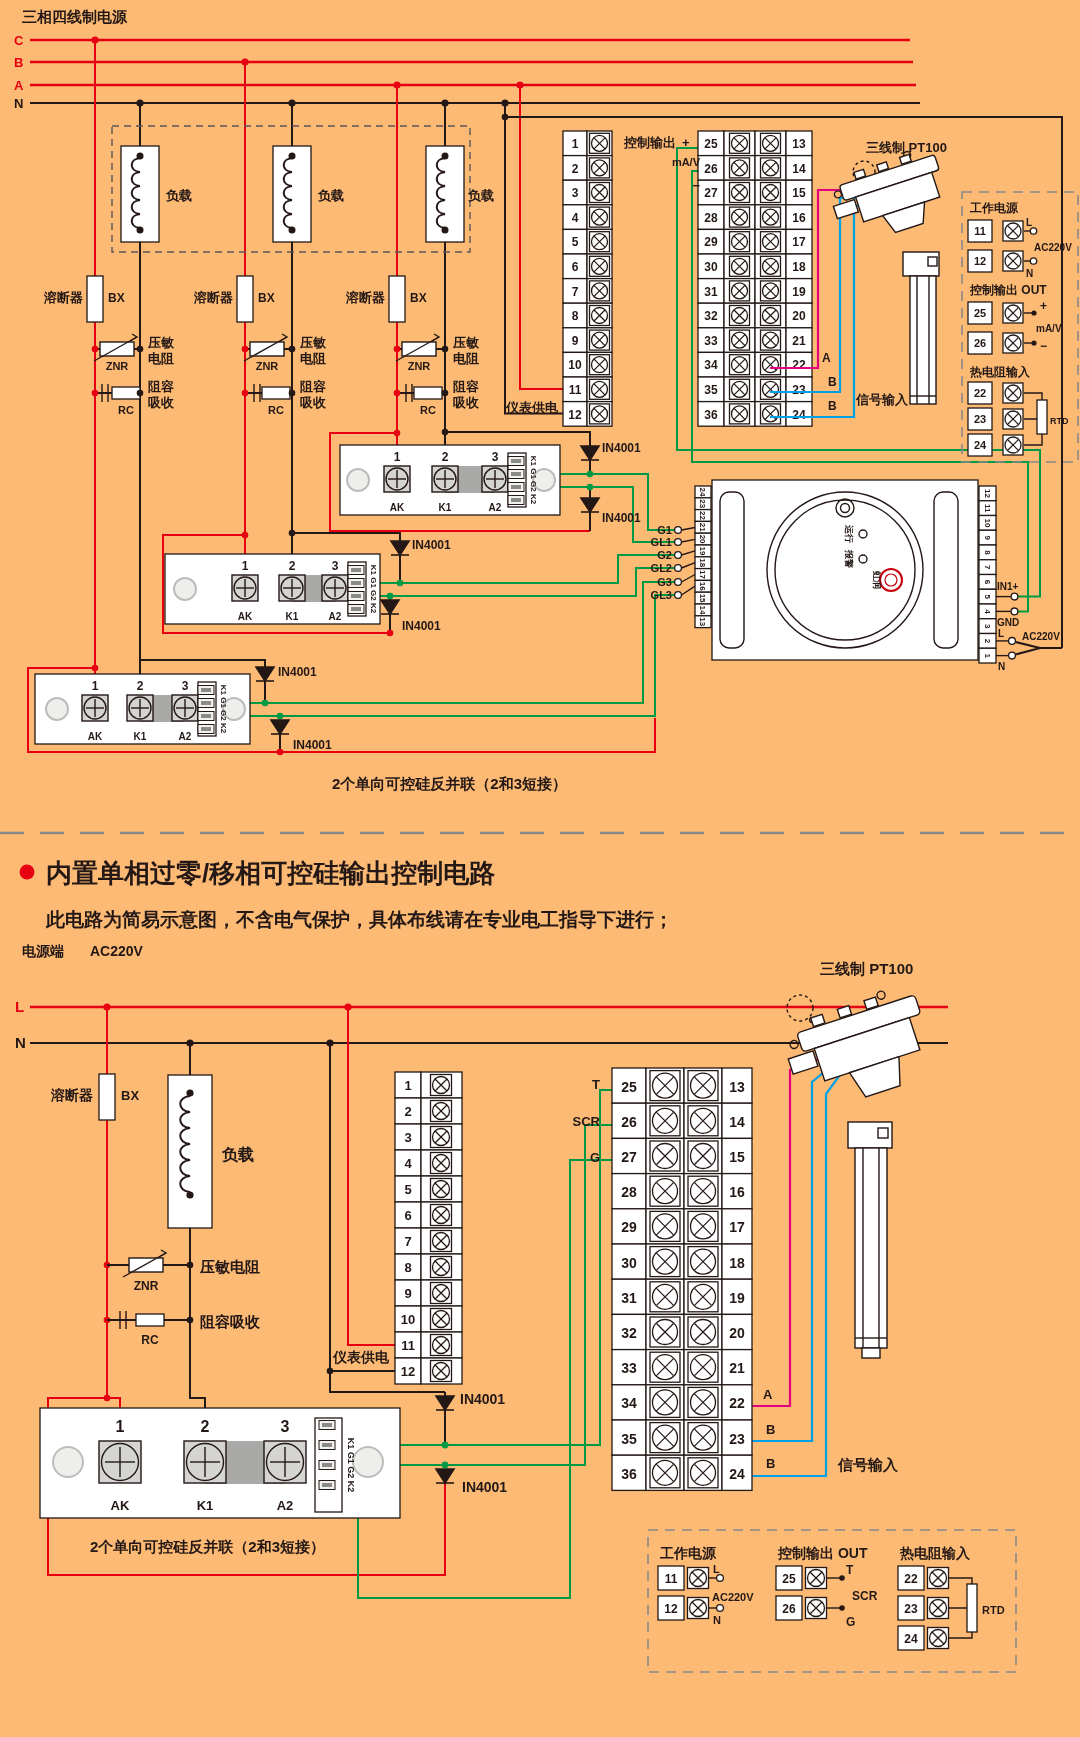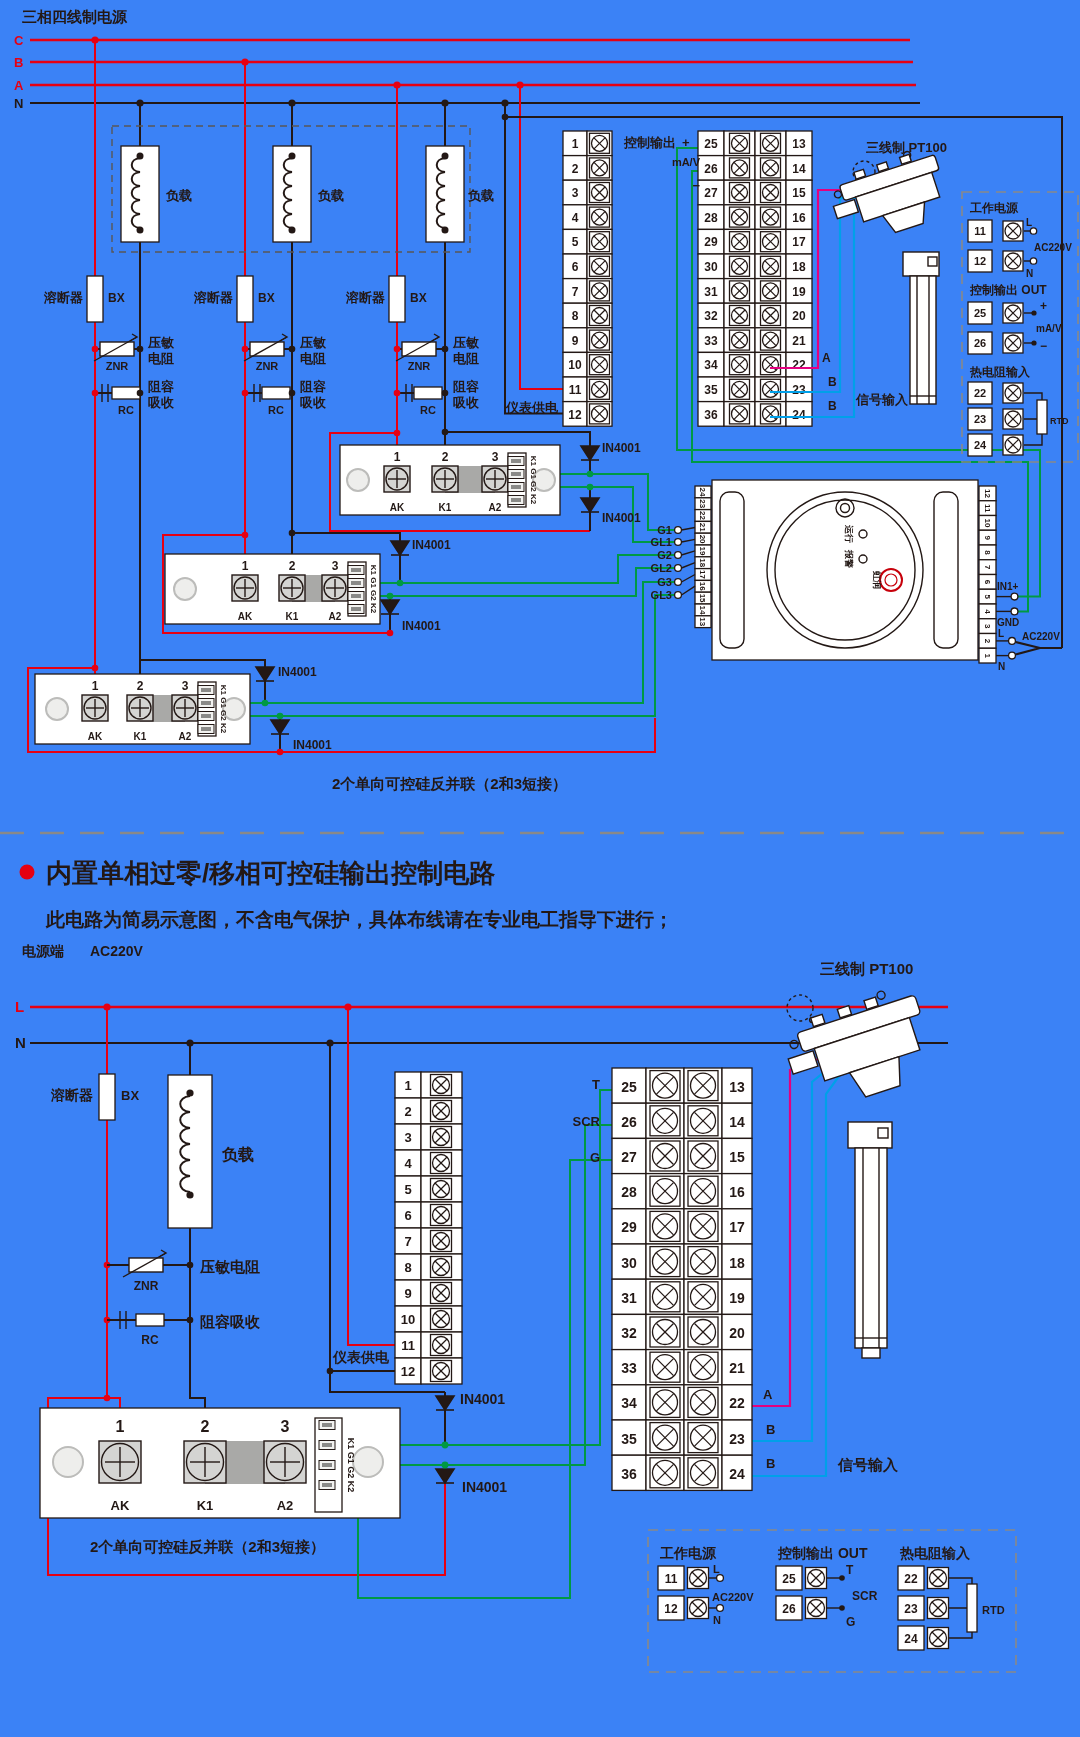--- a/index.html
+++ b/index.html
@@ -1,16 +1,16 @@
 <!DOCTYPE html>
 <html><head>
 <meta charset="utf-8">
 <style>
   html,body{margin:0;padding:0;background:#fff;}
-  #stage{width:1080px;height:1737px;position:relative;background:#3b82f6;}
+  #stage{width:1080px;height:1737px;position:relative;background:#fdba74;}
   svg{display:block;}
   text{fill:#231815;font-family:"Liberation Sans","DejaVu Sans",sans-serif;font-weight:bold;}
   .f8{font-size:8px}.f9{font-size:9px}.f10{font-size:10px}.f11{font-size:11px}.f12{font-size:12px}
   .f13{font-size:13px}.f14{font-size:14px}.f15{font-size:15px}.f16{font-size:16px}.f19{font-size:19px}.f26{font-size:26px}
   .red{fill:#e60012}
   .w-red{stroke:#e60012;stroke-width:2;fill:none}
   .w-bus{stroke-width:2.6}
   .w-blk{stroke:#231815;stroke-width:2;fill:none}
   .w-grn{stroke:#009944;stroke-width:2;fill:none}
   .w-mag{stroke:#e4007f;stroke-width:2.2;fill:none}

